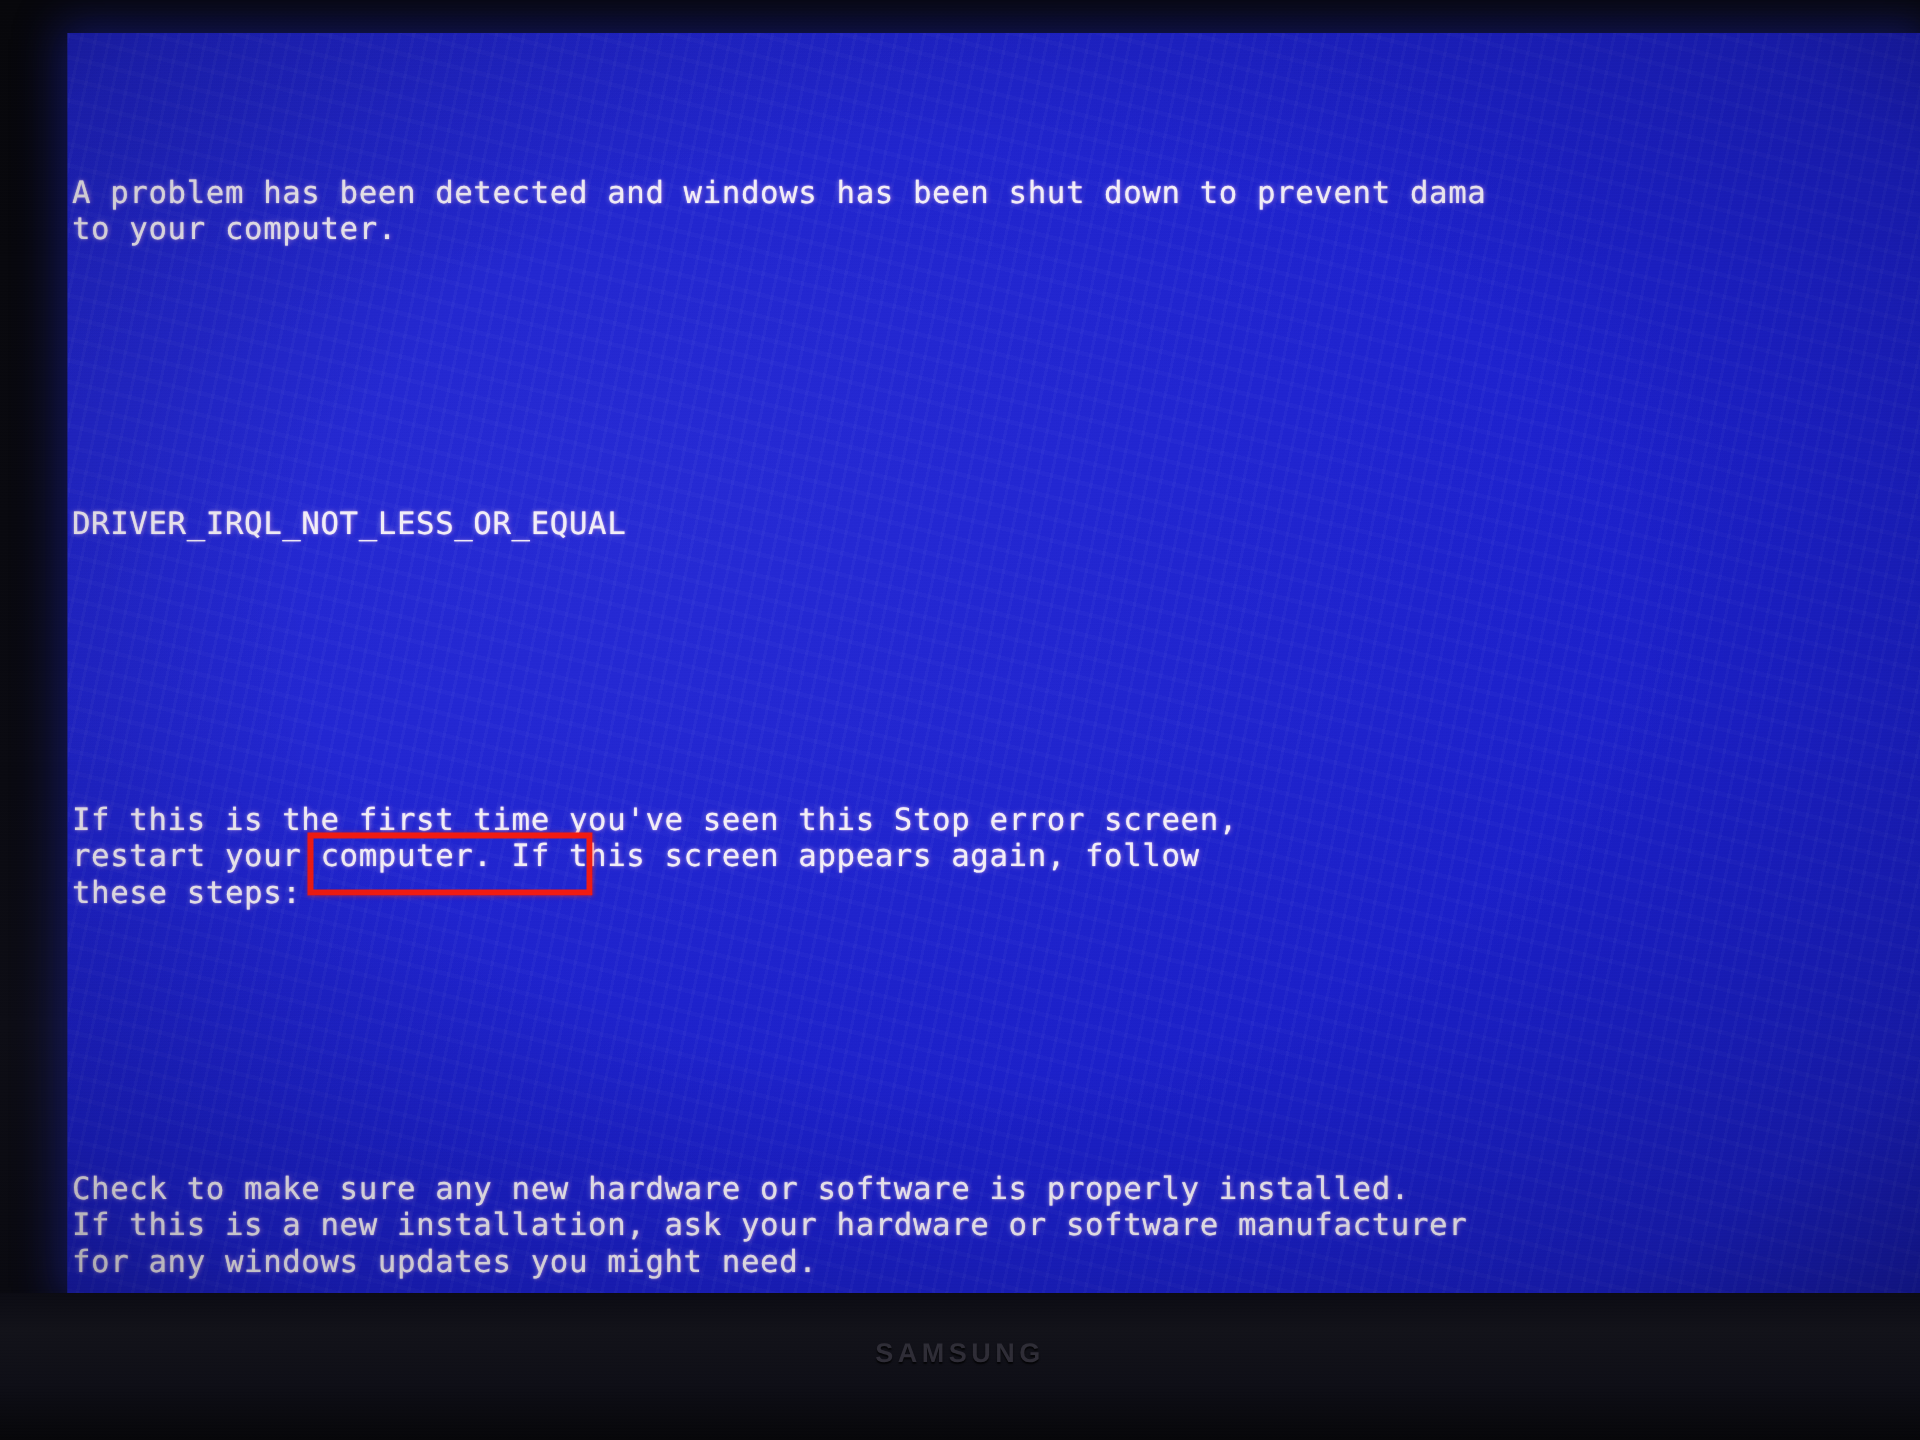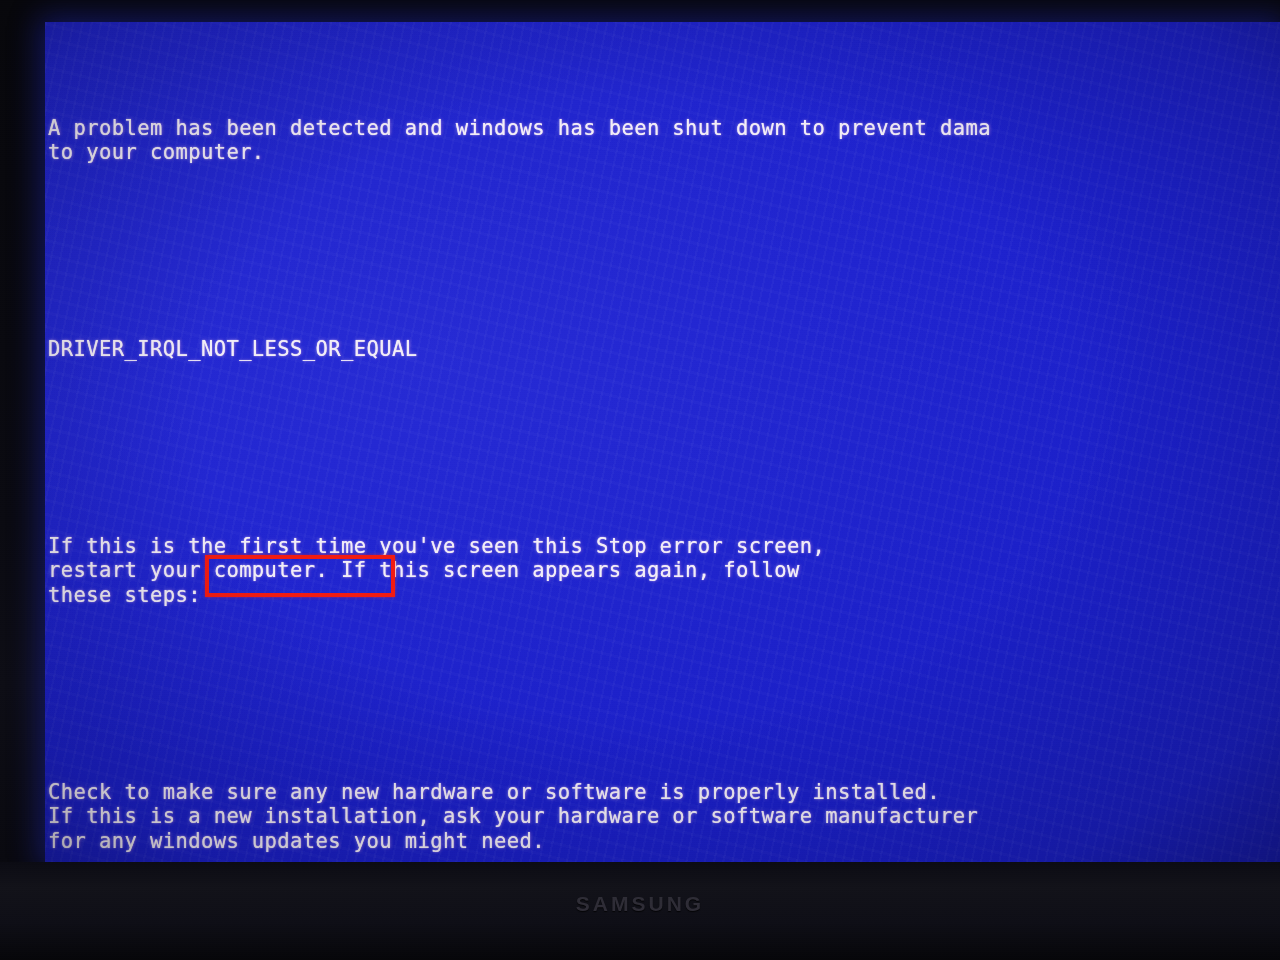--- a/index.html
+++ b/index.html
@@ -55,21 +55,21 @@
     background: linear-gradient(180deg,
                 #0b0b13 0%, #121219 26%,
                 #0e0e16 62%, #060609 100%);
   }
   #brand-logo {
     position: absolute;
     left: 0; top: 892px;
     width: 1280px;
     text-align: center;
     font-family: "Liberation Sans", sans-serif;
-    font-size: 21px;
+    font-size: 18px;
     font-weight: 700;
     letter-spacing: 3px;
     color: #34323c;
     text-shadow: 0 1px 1px rgba(0,0,0,0.9);
     opacity: 0.85;
     user-select: none;
   }
 
   
   #bsod {

